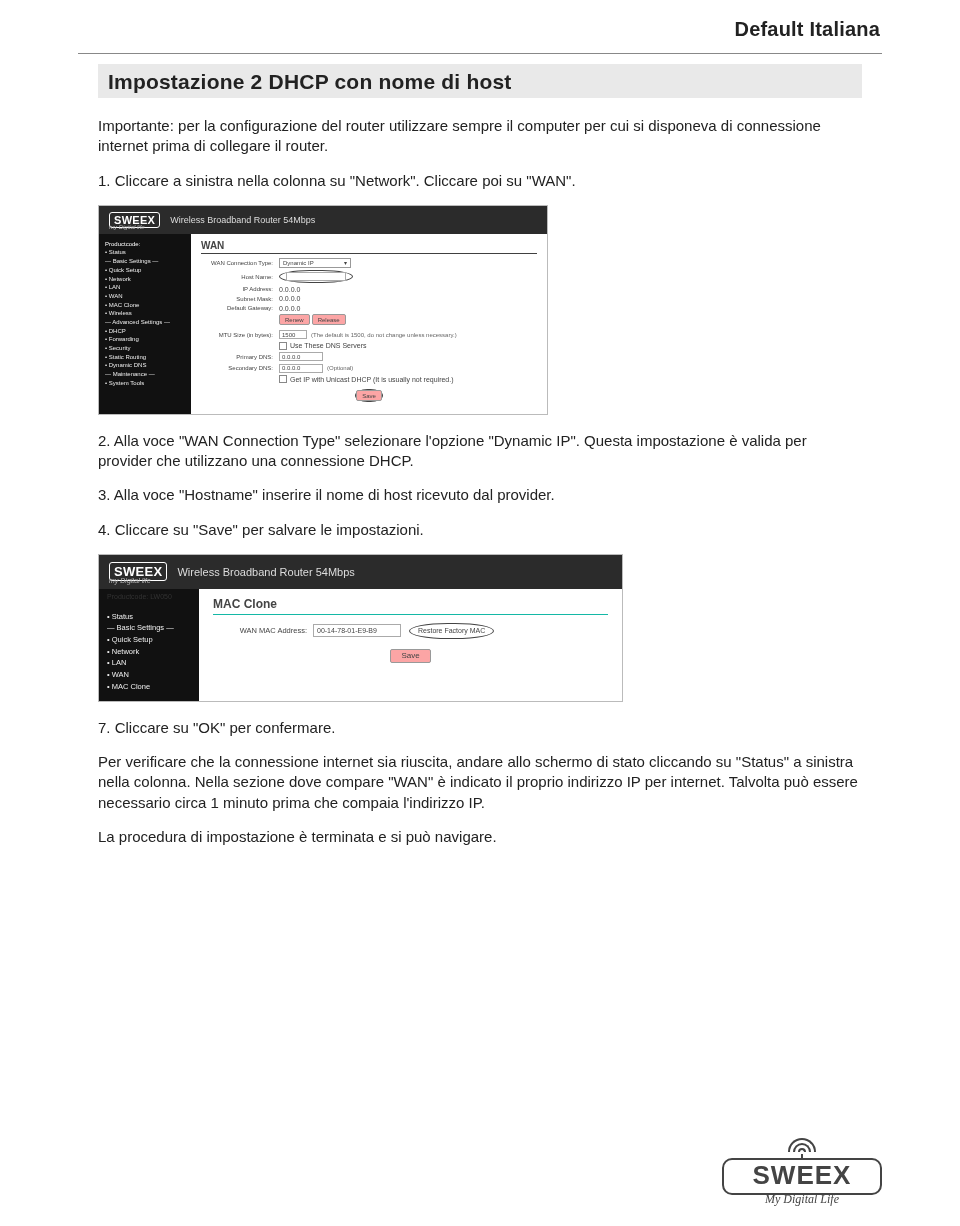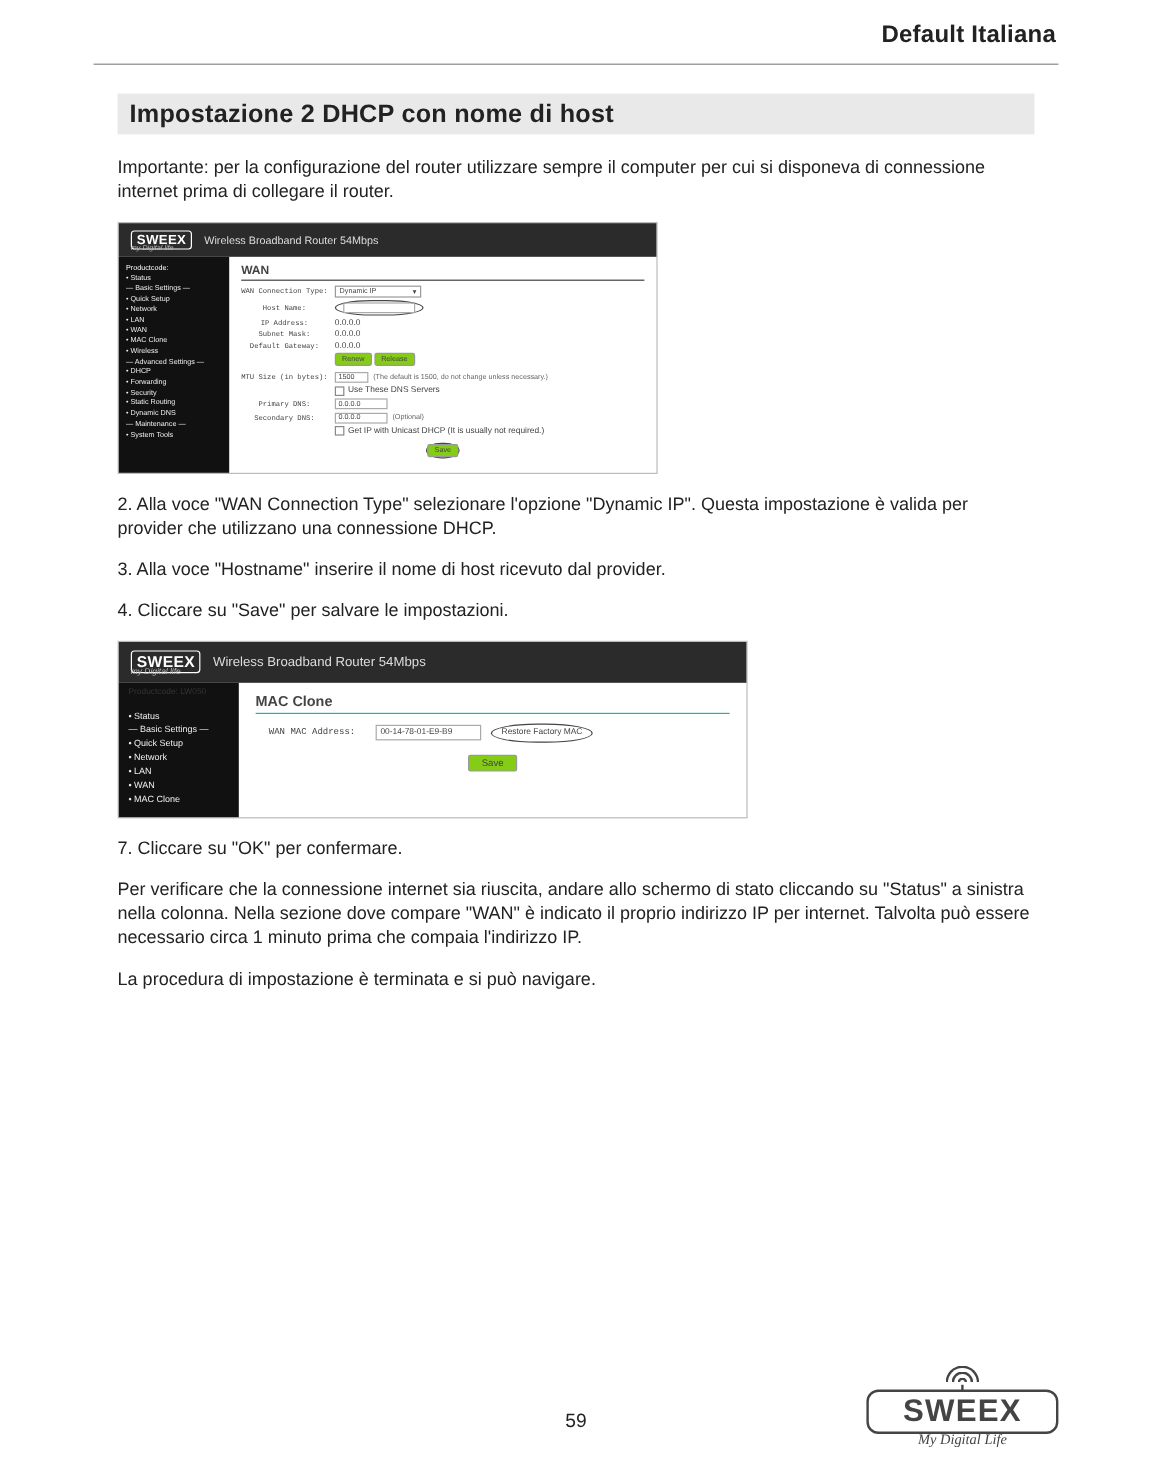--- a/index.html
+++ b/index.html
@@ -10,21 +10,21 @@
     position: absolute;
     top: 18px;
     right: 80px;
     font-size: 20px;
     font-weight: 600;
     font-stretch: condensed;
     letter-spacing: 0.2px;
   }
   .header-rule  { position: absolute; top: 53px; left: 78px; right: 78px; height: 0; border-top: 1px solid #888; }
 
-  .content { position: absolute; top: 78px; left: 98px; right: 98px; }
+  .content { position: absolute; top: 64px; left: 98px; right: 98px; }
 
   .section-title {
     background: #e9e9e9;
     font-size: 21px;
     font-weight: 600;
     padding: 6px 10px 4px;
     margin-bottom: 18px;
     letter-spacing: 0.2px;
   }
 
@@ -47,26 +47,26 @@
   .shot-top-title { color:#ddd; font-size:9px; }
   .shot-tagline { position:absolute; left:10px; top:18px; color:#bbb; font-style:italic; font-size:6px; }
 
   .shot1-body { display:flex; height: calc(100% - 28px); }
   .shot1-side { width: 92px; background:#111; color:#eee; padding:6px 6px; font-size:6px; line-height:1.45; }
   .shot1-side div { white-space:nowrap; overflow:hidden; }
   .shot1-side .hdr { color:#fff; font-weight:400; }
   .shot1-main { flex:1; padding:6px 10px; }
   .shot1-main h4 { font-size:10px; margin-bottom:4px; border-bottom:1px solid #404040; padding-bottom:2px; }
   .row { display:flex; align-items:center; margin:2.5px 0; }
-  .row .lab { width: 78px; text-align:center; padding-right:6px; font-size:6px; color:#444;font-family:Liberation Mono, monospace; }
+  .row .lab { width: 78px; text-align:right; padding-right:6px; font-size:6px; color:#444; }
   .dropdown { border:1px solid #999; width:72px; height:10px; font-size:6px; padding:0 3px; display:flex; align-items:center; justify-content:space-between; }
   .chev { font-size:6px; }
   .circled { border:1.4px solid #444; border-radius:50%/60%; padding:0 6px; height:13px; display:flex; align-items:center; }
   .smallbox { border:1px solid #aaa; width:60px; height:9px; font-size:6px; padding:0 2px; display:flex; align-items:center; }
-  .btn { border:1px solid #999; border-radius:2px; font-size:6px; padding:0 5px; height:11px; display:inline-flex; align-items:center; background:#84cc16; }
+  .btn { border:1px solid #999; border-radius:2px; font-size:6px; padding:0 5px; height:11px; display:inline-flex; align-items:center; background:#fca5a5; }
   .note { font-size:6px; color:#666; margin-left:4px; }
   .chk { width:8px; height:8px; border:1px solid #888; margin-right:3px; display:inline-block; vertical-align:middle; }
   .shot1 .save-row { text-align:center; margin-top:6px; }
   .shot1 .circle-save { border:1.4px solid #444; border-radius:50%/55%; display:inline-flex; }
 
   
   .shot2 {
     width: 525px;
     height: 148px;
     border: 1px solid #bbb;
@@ -127,20 +127,21 @@
 
   <div class="header-label">Default Italiana</div>
   <div class="header-rule"></div>
 
   <div class="content">
 
     <div class="section-title">Impostazione 2 DHCP con nome di host</div>
 
     <p class="para">Importante: per la configurazione del router utilizzare sempre il computer per cui si disponeva di connessione internet prima di collegare il router.</p>
 
+    <p class="step">1. Cliccare a sinistra nella colonna su "Network". Cliccare poi su "WAN".</p>
 
     <div class="shot1">
       <div class="shot-top">
         <span class="shot-logo">SWEEX</span>
         <span class="shot-top-title">Wireless Broadband Router 54Mbps</span>
         <span class="shot-tagline">my Digital life</span>
       </div>
       <div class="shot1-body">
         <div class="shot1-side">
           <div class="hdr">Productcode:</div>
@@ -253,21 +254,20 @@
         </div>
       </div>
     </div>
 
     <p class="step">7. Cliccare su "OK" per confermare.</p>
     <p class="para">Per verificare che la connessione internet sia riuscita, andare allo schermo di stato cliccando su "Status" a sinistra nella colonna. Nella sezione dove compare "WAN" è indicato il proprio indirizzo IP per internet. Talvolta può essere necessario circa 1 minuto prima che compaia l'indirizzo IP.</p>
     <p class="para">La procedura di impostazione è terminata e si può navigare.</p>
 
   </div>
 
-  <div class="page-number">59</div>
 
   <div class="footer-logo">
     <div class="arcs">
       <span class="a1"></span>
         <span class="a2"></span>
         <span class="a3"></span>
     </div>
     <div class="stem"></div>
     <div class="word">SWEEX</div>
     <div class="tag">My Digital Life</div>

